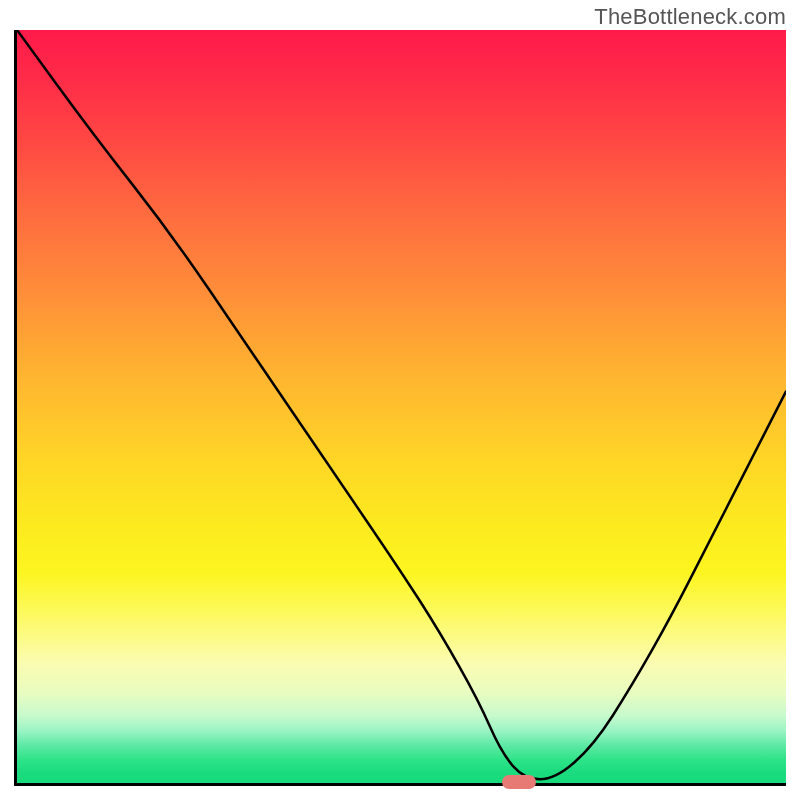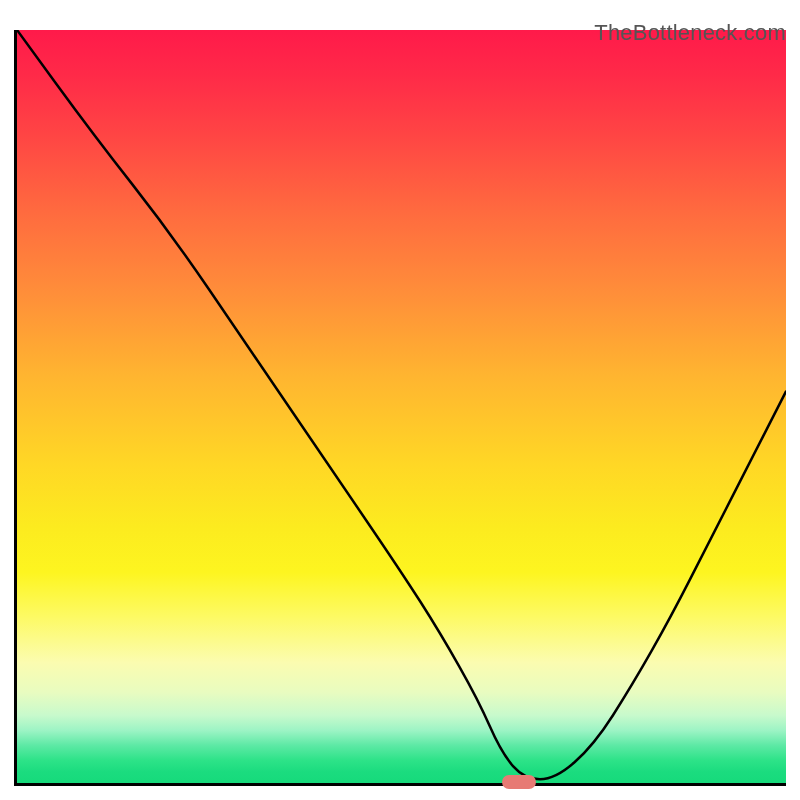--- a/index.html
+++ b/index.html
@@ -5,21 +5,21 @@
   * { margin: 0; padding: 0; box-sizing: border-box; }
   body {
     width: 800px;
     height: 800px;
     background: #ffffff;
     font-family: Arial, sans-serif;
     position: relative;
   }
   .watermark {
     position: absolute;
-    top: 20px;
+    top: 4px;
     right: 14px;
     color: #555;
     font-size: 22px;
     font-weight: normal;
     letter-spacing: 0.2px;
     z-index: 10;
   }
   .chart-container {
     position: absolute;
     left: 14px;

